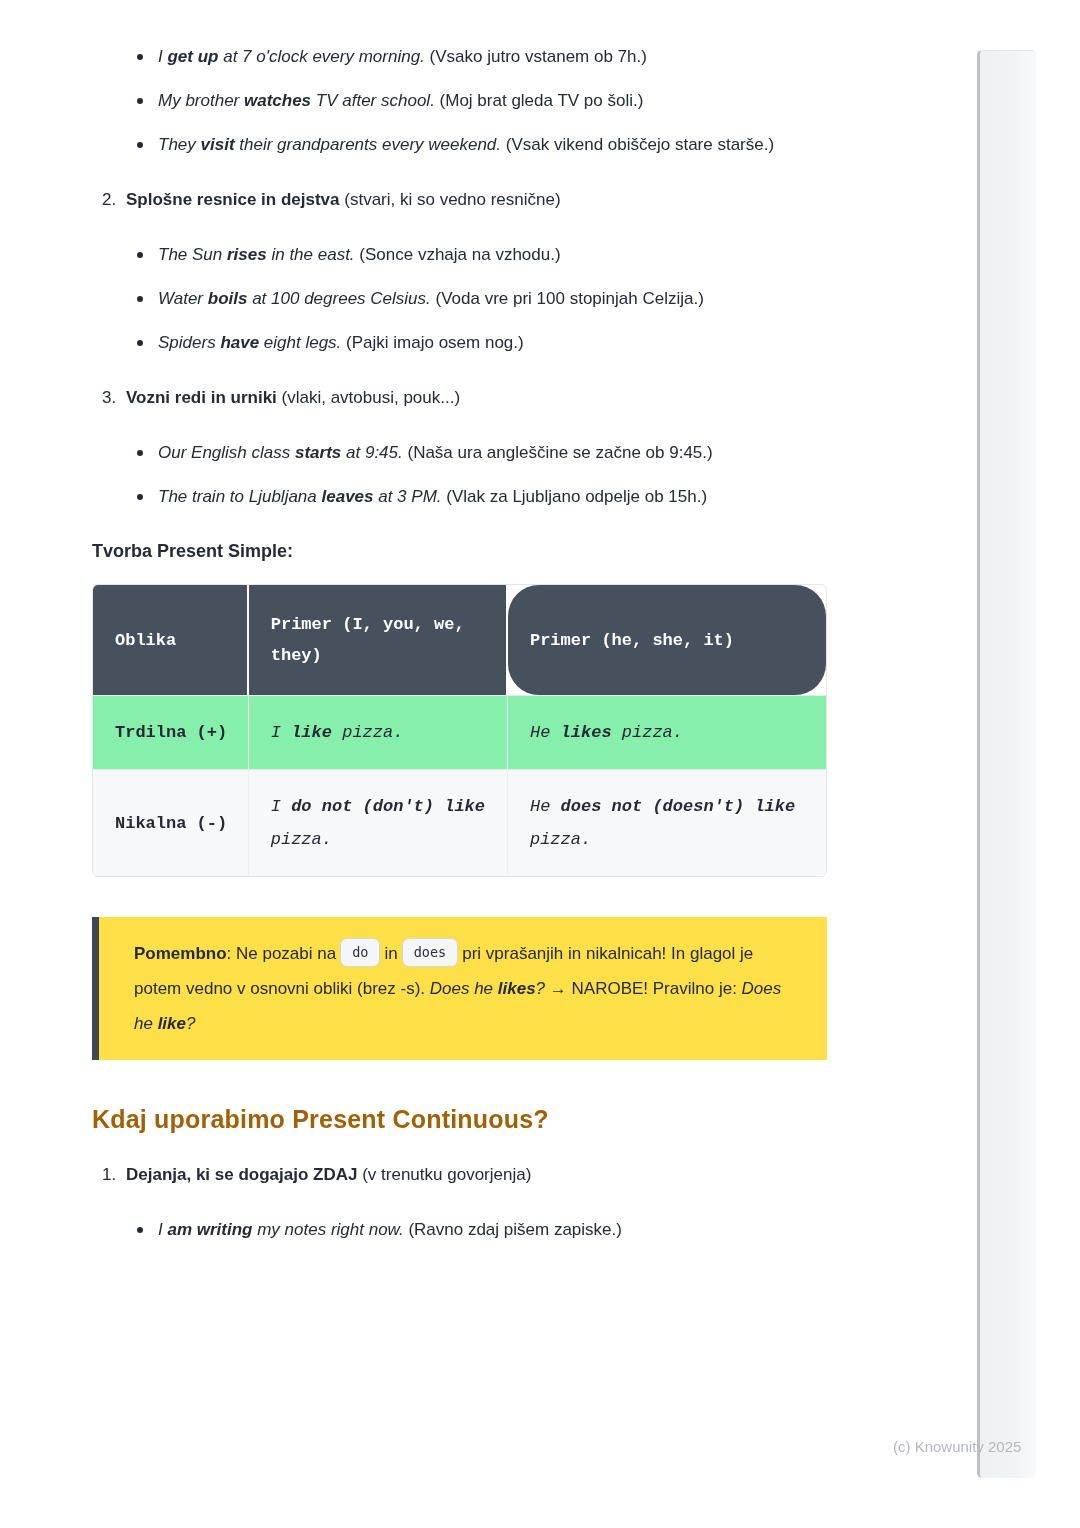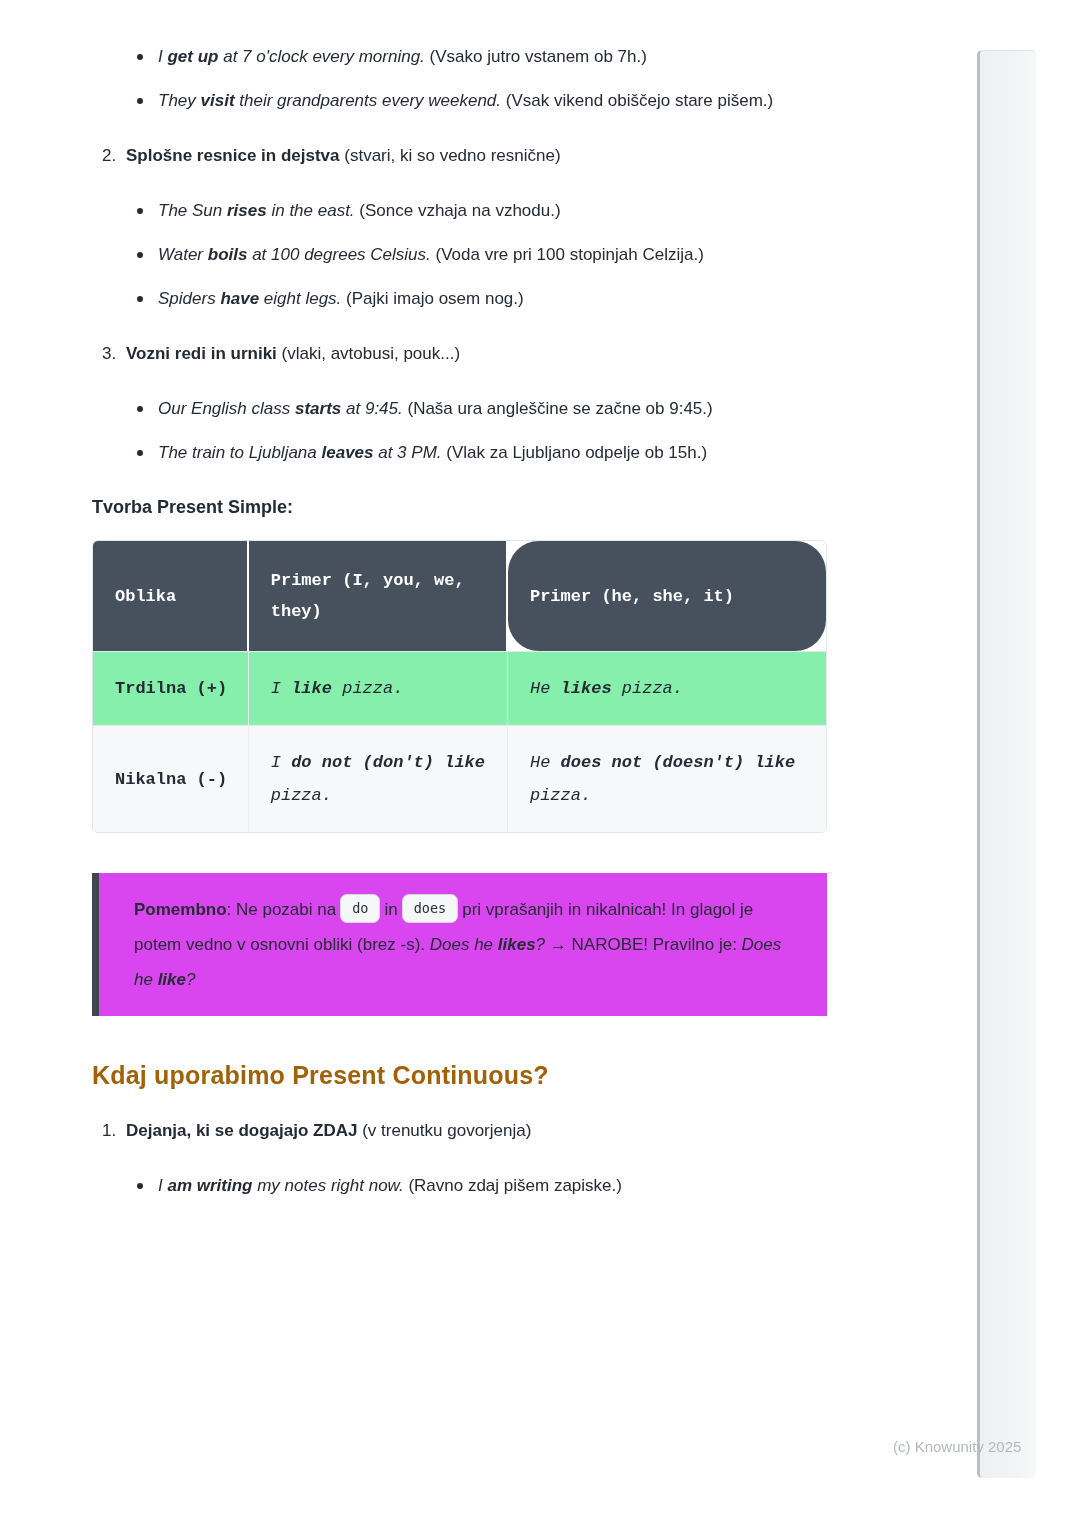--- a/index.html
+++ b/index.html
@@ -65,21 +65,21 @@
     border-top:1px solid #e6e9ed; border-right:1px solid #eceef1;
     background:#86efac;
   }
   .grammar-table td:last-child { border-right:none; }
   .grammar-table tr.alt td { background:#f7f8fa; }
   .row-label { font-weight:700; }
 
   
   .callout {
     box-sizing:border-box; margin-top:40px; width:735px;
-    background:#d946ef; border-left:7px solid #3e4651;
+    background:#fde047; border-left:7px solid #3e4651;
     padding:19px 30px 19px 35px; line-height:35px;
   }
 
   
   .section-heading {
     margin:42px 0 0 0; font-size:25px; font-weight:600; color:#a16207;
     line-height:34px; letter-spacing:0.2px;
   }
 
   
@@ -105,21 +105,25 @@
 
   <div class="content">
 
     <ul class="example-list">
       <li class="example-item">
         <span class="bullet-dot"></span>
         <span class="example-text"><span class="run run-i">I </span><span class="run run-bi">get up</span><span class="run run-i"> at 7 o'clock every morning.</span><span class="run run-r"> (Vsako jutro vstanem ob 7h.)</span></span>
       </li>
       <li class="example-item">
         <span class="bullet-dot"></span>
-        <span class="example-text"><span class="run run-i">They </span><span class="run run-bi">visit</span><span class="run run-i"> their grandparents every weekend.</span><span class="run run-r"> (Vsak vikend obiščejo stare pišem.)</span></span>
+        <span class="example-text"><span class="run run-i">My brother </span><span class="run run-bi">watches</span><span class="run run-i"> TV after school.</span><span class="run run-r"> (Moj brat gleda TV po šoli.)</span></span>
+      </li>
+      <li class="example-item">
+        <span class="bullet-dot"></span>
+        <span class="example-text"><span class="run run-i">They </span><span class="run run-bi">visit</span><span class="run run-i"> their grandparents every weekend.</span><span class="run run-r"> (Vsak vikend obiščejo stare starše.)</span></span>
       </li>
     </ul>
 
     <div class="rule-heading">
       <span class="rule-number">2.</span>
       <span><span class="rule-title">Splošne resnice in dejstva</span><span class="rule-note"> (stvari, ki so vedno resnične)</span></span>
     </div>
     <ul class="example-list">
       <li class="example-item">
         <span class="bullet-dot"></span>

